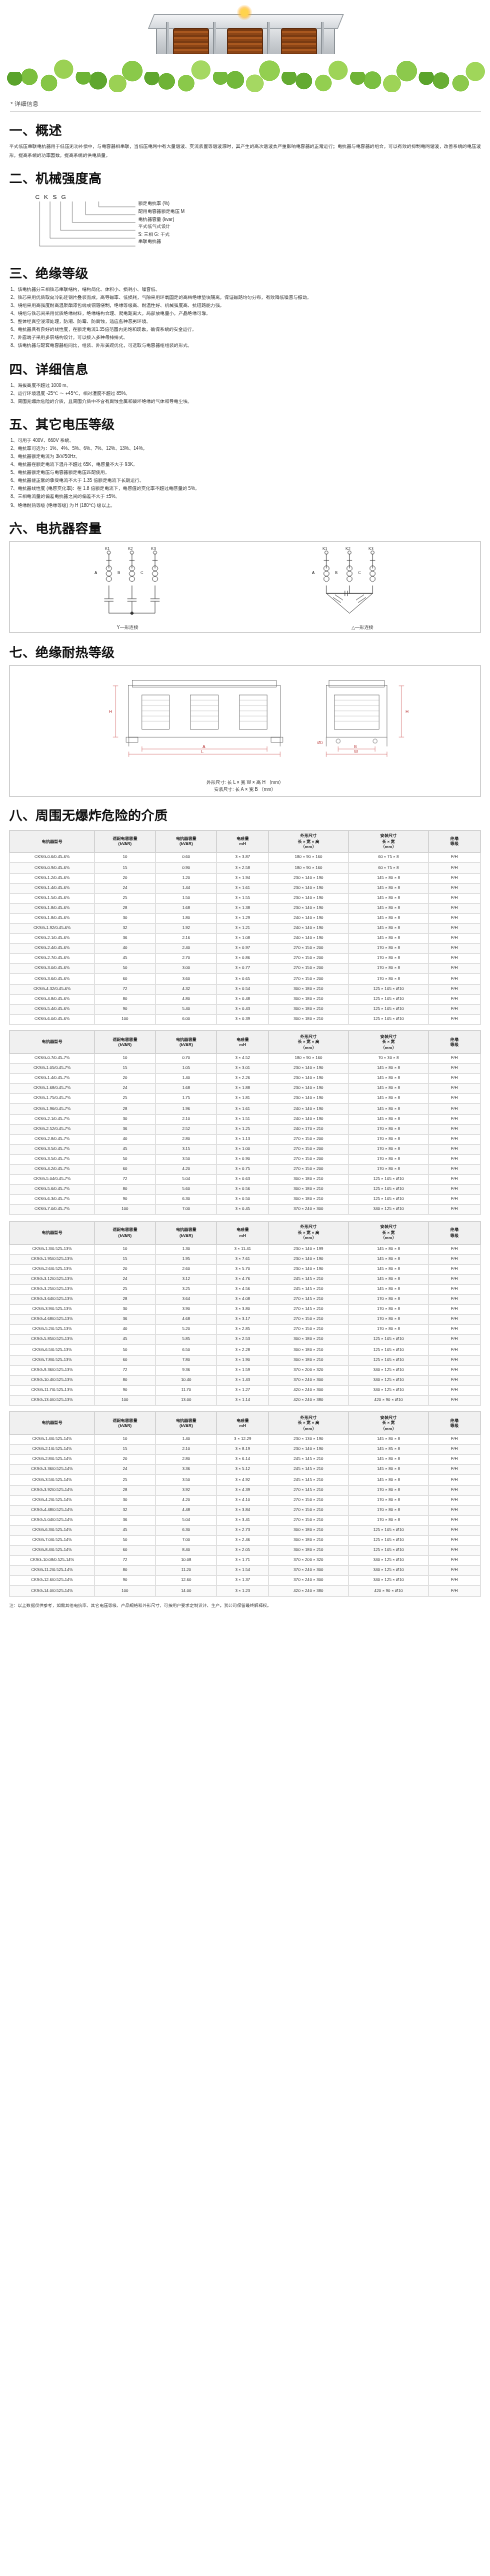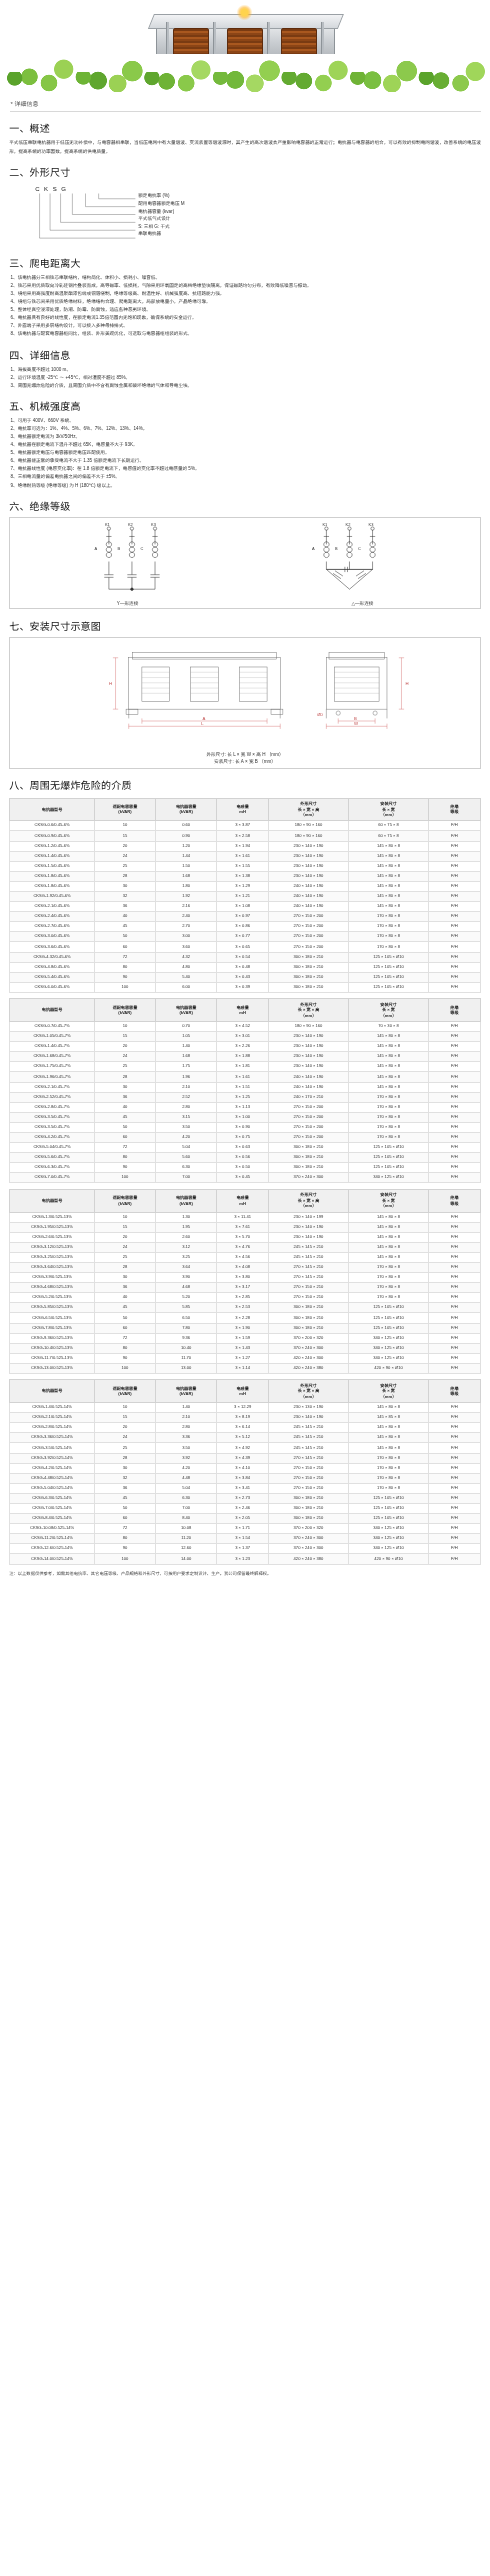--- a/index.html
+++ b/index.html
@@ -103,22 +103,22 @@
     background: radial-gradient(circle, #ffd34d 0 30%, rgba(255,180,40,0.6) 45%, transparent 70%);
   }
 
   
   .content { padding: 0 9.2px 13px 9.2px; }
   .detail-title {
     font-size: 6px; color: #555; margin: 6.6px 0 1.3px 1.3px;
     border-bottom: 0.7px solid #d8d8d8; padding-bottom: 3.3px;
   }
   h2.sec {
-    font-size: 10px;
-    font-weight: normal;
+    font-size: 13px;
+    font-weight: bold;
     color: #111;
     margin: 8.6px 0 4px 0;
     letter-spacing: 0.2px;
   }
   p.body, li.body {
     font-size: 4.6px;
     line-height: 1.75;
     color: #333;
     margin: 0;
     text-align: justify;
@@ -230,21 +230,21 @@
     <div class="hero-leaf-band"></div>
   </div>
 
   <div class="content">
 
     <div class="detail-title">* 详细信息</div>
 
     <h2 class="sec">一、概述</h2>
     <p class="body">平式低压串联电抗器用于低压无功补偿中，与电容器相串联，当低压电网中有大量谐波、变流装置等谐波源时，其产生的高次谐波会严重影响电容器的正常运行；电抗器与电容器的组合，可以有效的抑制电网谐波，改善系统的电压波形，提高系统的功率因数，提高系统的供电质量。</p>
 
-    <h2 class="sec">二、外形尺寸</h2>
+    <h2 class="sec">二、机械强度高</h2>
     <div class="model-box">
       <div class="model-code">CKSG</div>
       <svg class="model-lines" width="132" height="63" viewBox="0 0 200 96">
         <g stroke="#555" stroke-width="0.6" fill="none">
           <path d="M46,16 L46,84 L192,84"></path>
           <path d="M62,16 L62,72 L192,72"></path>
           <path d="M78,16 L78,60 L192,60"></path>
           <path d="M96,16 L96,48 L192,48"></path>
           <path d="M116,16 L116,36 L192,36"></path>
           <path d="M136,16 L136,24 L192,24"></path>
@@ -253,53 +253,53 @@
       <div class="model-legend">
         <div>额定电抗率 (%)</div>
         <div>配用电容器额定电压 M</div>
         <div>电抗器容量 (kvar)</div>
         <div>平式低气式设计</div>
         <div>S: 三相   G: 干式</div>
         <div>串联电抗器</div>
       </div>
     </div>
 
-    <h2 class="sec">三、爬电距离大</h2>
+    <h2 class="sec">三、绝缘等级</h2>
     <div class="indent">
       <p class="body">1、该电抗器分三相铁芯串联结构，结构简化、体积小、损耗小、噪音低。</p>
       <p class="body">2、铁芯采用优质取向冷轧硅钢片叠装而成，高导磁率、低损耗，气隙采用环氧固定的高档绝缘垫块隔离，保证磁路均匀分布，有效降低噪音与振动。</p>
       <p class="body">3、绕组采用高强度耐高温聚酯漆包线或铜箔绕制，绝缘等级高、耐温性好、机械强度高、抗短路能力强。</p>
       <p class="body">4、绕组与铁芯间采用优质绝缘材料，绝缘结构合理、爬电距离大，局部放电量小，产品绝缘可靠。</p>
       <p class="body">5、整体经真空浸漆处理，防潮、防霉、防腐蚀，适应各种恶劣环境。</p>
       <p class="body">6、电抗器具有良好的线性度，在额定电流1.35倍范围内无饱和现象，确保系统的安全运行。</p>
       <p class="body">7、外露端子采用多层结构设计，可以接入多种母排排式。</p>
       <p class="body">8、该电抗器与配套电容器柜同比，组装、外形美观优化，可选取与电容器柜组装的形式。</p>
     </div>
 
     <h2 class="sec">四、详细信息</h2>
     <div class="indent">
       <p class="body">1、海拔高度不超过 1000 m。</p>
       <p class="body">2、运行环境温度 -25℃ ～ +45℃，相对湿度不超过 85%。</p>
       <p class="body">3、周围无爆炸危险的介质，且周围介质中不含有腐蚀金属和破坏绝缘的气体和导电尘埃。</p>
     </div>
 
-    <h2 class="sec">五、机械强度高</h2>
+    <h2 class="sec">五、其它电压等级</h2>
     <div class="indent">
       <p class="body">1、可用于 400V、660V 系统。</p>
       <p class="body">2、电抗率可选为：1%、4%、5%、6%、7%、12%、13%、14%。</p>
       <p class="body">3、电抗器额定电流为 3kV/50Hz。</p>
       <p class="body">4、电抗器在额定电流下温升不超过 65K，电感量不大于 93K。</p>
       <p class="body">5、电抗器额定电压与电容器额定电压匹配使用。</p>
       <p class="body">6、电抗器能正常的承受电流不大于 1.35 倍额定电流下长期运行。</p>
       <p class="body">7、电抗器线性度 (电感变化率)：在 1.8 倍额定电流下，电感值的变化率不超过电感量的 5%。</p>
       <p class="body">8、三相电流量的偏差电抗器之间的偏差不大于 ±5%。</p>
       <p class="body">9、绝缘耐热等级 (绝缘等级) 为 H (180℃) 级以上。</p>
     </div>
 
-    <h2 class="sec">六、绝缘等级</h2>
+    <h2 class="sec">六、电抗器容量</h2>
     <div class="wiring-box">
       <svg class="svgwrap" width="470" height="91" viewBox="0 0 713 138">
         <g stroke="#333" stroke-width="0.8" fill="none">
 
           <g>
             <circle cx="150" cy="16" r="2.5" fill="#fff"></circle>
             <circle cx="185" cy="16" r="2.5" fill="#fff"></circle>
             <circle cx="220" cy="16" r="2.5" fill="#fff"></circle>
             <path d="M150,18 L150,40 M185,18 L185,40 M220,18 L220,40"></path>
 
@@ -346,21 +346,21 @@
           <text x="544" y="12" font-size="6" fill="#333" stroke="none" font-family="Liberation Sans, sans-serif">K3</text>
           <text x="458" y="48" font-size="6" fill="#333" stroke="none" font-family="Liberation Sans, sans-serif">A</text>
           <text x="493" y="48" font-size="6" fill="#333" stroke="none" font-family="Liberation Sans, sans-serif">B</text>
           <text x="528" y="48" font-size="6" fill="#333" stroke="none" font-family="Liberation Sans, sans-serif">C</text>
         </g>
       </svg>
       <div class="wiring-cap" style="left:0;">Y—形连接</div>
       <div class="wiring-cap" style="left:50%;">△—形连接</div>
     </div>
 
-    <h2 class="sec">七、安装尺寸示意图</h2>
+    <h2 class="sec">七、绝缘耐热等级</h2>
     <div class="install-box">
       <svg class="svgwrap" width="470" height="112" viewBox="0 0 713 170">
         <g stroke="#6b6b6b" stroke-width="0.7" fill="none">
 
           <rect x="180" y="30" width="230" height="78"></rect>
           <rect x="186" y="22" width="218" height="10"></rect>
           <rect x="200" y="44" width="42" height="52"></rect>
           <rect x="274" y="44" width="42" height="52"></rect>
           <rect x="348" y="44" width="42" height="52"></rect>
           <path d="M180,108 L180,122 M410,108 L410,122"></path>

